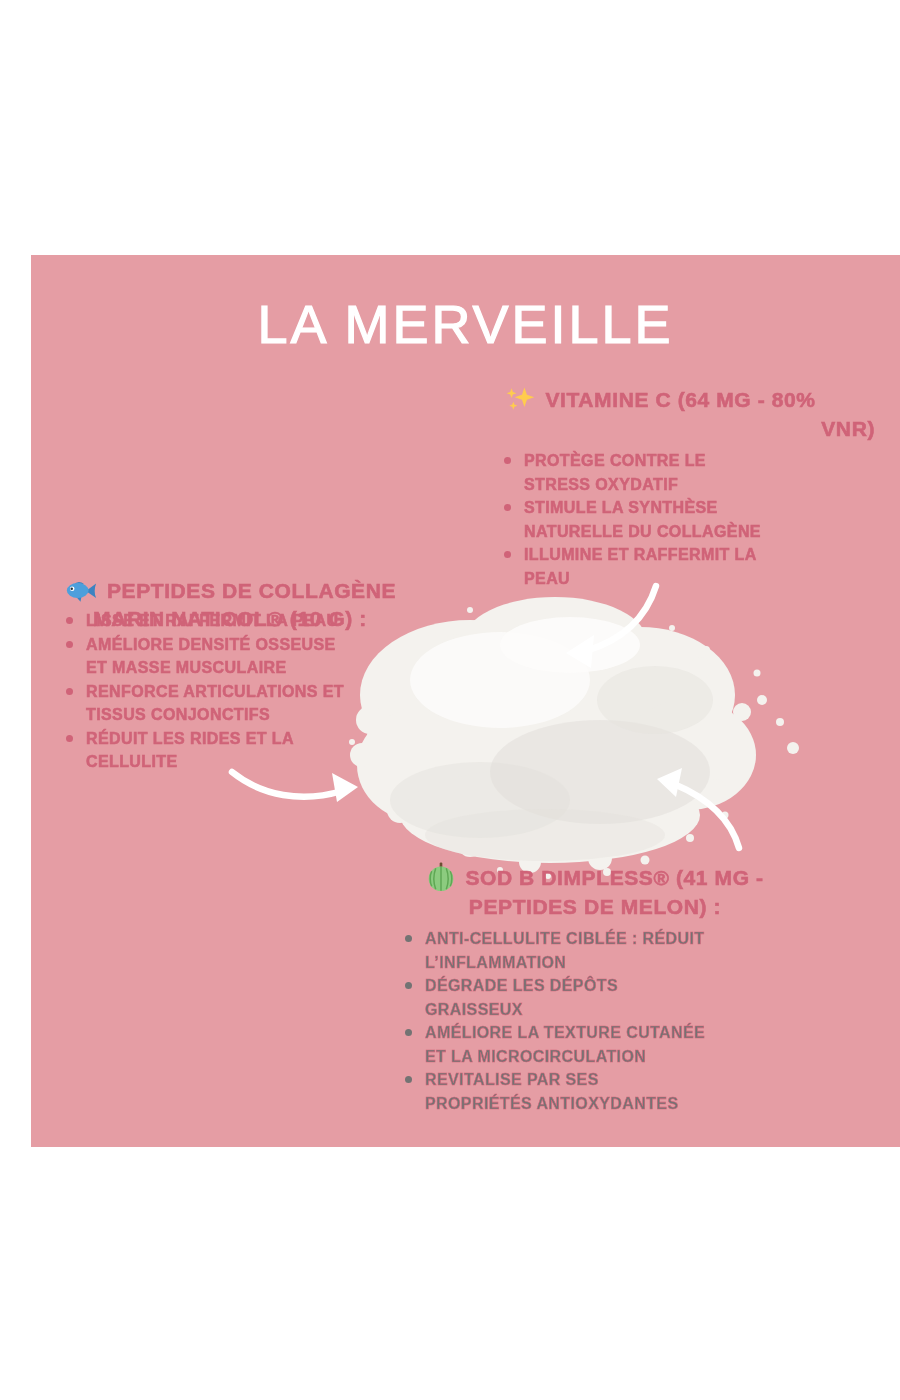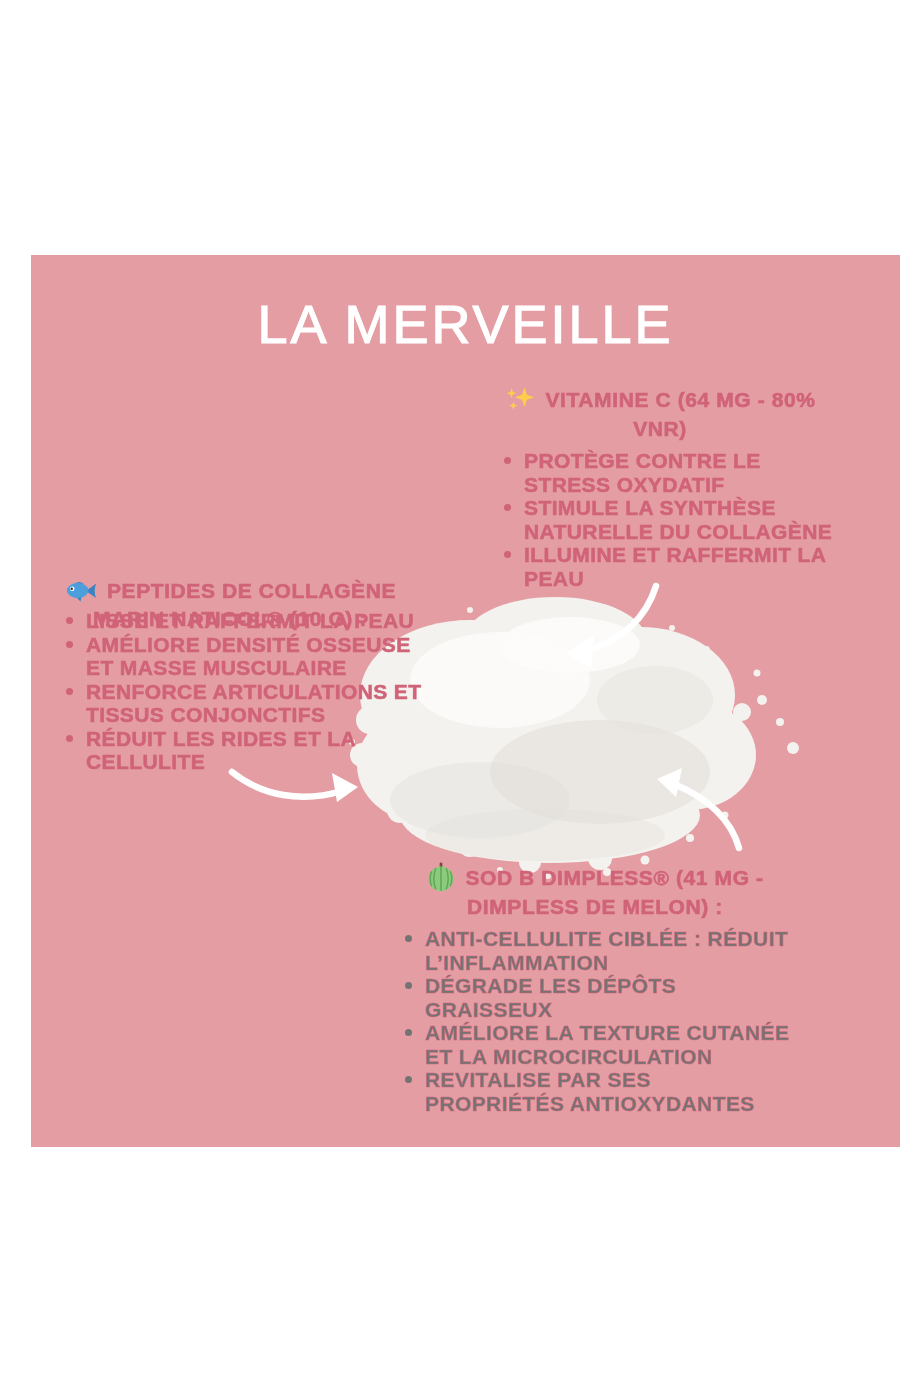--- a/index.html
+++ b/index.html
@@ -25,30 +25,30 @@
   .heading {
     position:absolute; z-index:2;
     font-size:21px; font-weight:800; letter-spacing:0.6px; line-height:27px;
     text-align:center; color:#D06378; -webkit-text-stroke:0.6px #D06378;
   }
   .hrow { display:flex; justify-content:center; align-items:center; gap:9px; }
   .hline, .hrow span { white-space:nowrap; }
   .icon { display:inline-flex; align-items:center; }
   .bullets {
     position:absolute; z-index:2; margin:0; padding:0; list-style:none;
-    font-size:21px; font-weight:800; letter-spacing:0.4px; line-height:23.5px;
+    font-size:16px; font-weight:800; letter-spacing:0.4px; line-height:23.5px;
     color:#D06378; -webkit-text-stroke:0.55px #D06378;
   }
   .bullets li { position:relative; padding-left:22px; }
   .bullets li::before {
     content:""; position:absolute; left:2px; top:8px;
     width:7px; height:7px; border-radius:50%; background:currentColor;
   }
   .bullet-line { white-space:nowrap; }
-  .h-vitc { left:445px; top:383px; width:430px; }
+  .h-vitc { left:445px; top:383px; width:430px;text-align:right; }
   .b-vitc { left:502px; top:449px; width:380px; }
   .h-pep  { left:55px;  top:535px; width:350px;margin-top:40px; }
   .b-pep  { left:64px;  top:609px; width:400px; }
   .h-sod  { left:385px; top:861px; width:420px; }
   .b-sod  { left:403px; top:927px; width:440px; }
 </style>
 </head>
 <body>
 
 <div class="page" style="background: rgb(255, 255, 255);">
@@ -195,21 +195,21 @@
             <path d="M17 6.5 C 17 15 17 25 17 33.5"></path>
             <path d="M11 8 C 8.5 15 8.5 25 11 32"></path>
             <path d="M23 8 C 25.5 15 25.5 25 23 32"></path>
             <path d="M6.5 11.5 C 4.2 16 4.2 24 6.5 28.5"></path>
             <path d="M27.5 11.5 C 29.8 16 29.8 24 27.5 28.5"></path>
           </g>
         </svg>
       </span>
       <span>SOD B DIMPLESS® (41 MG -</span>
     </div>
-    <div class="hline">DIMPLESS DE MELON) :</div>
+    <div class="hline">PEPTIDES DE MELON) :</div>
   </div>
   <ul class="bullets b-sod" style="color: #737373;">
     <li>
       <div class="bullet-line">ANTI-CELLULITE CIBLÉE : RÉDUIT</div>
       <div class="bullet-line">L’INFLAMMATION</div>
     </li>
     <li>
       <div class="bullet-line">DÉGRADE LES DÉPÔTS</div>
       <div class="bullet-line">GRAISSEUX</div>
     </li>

